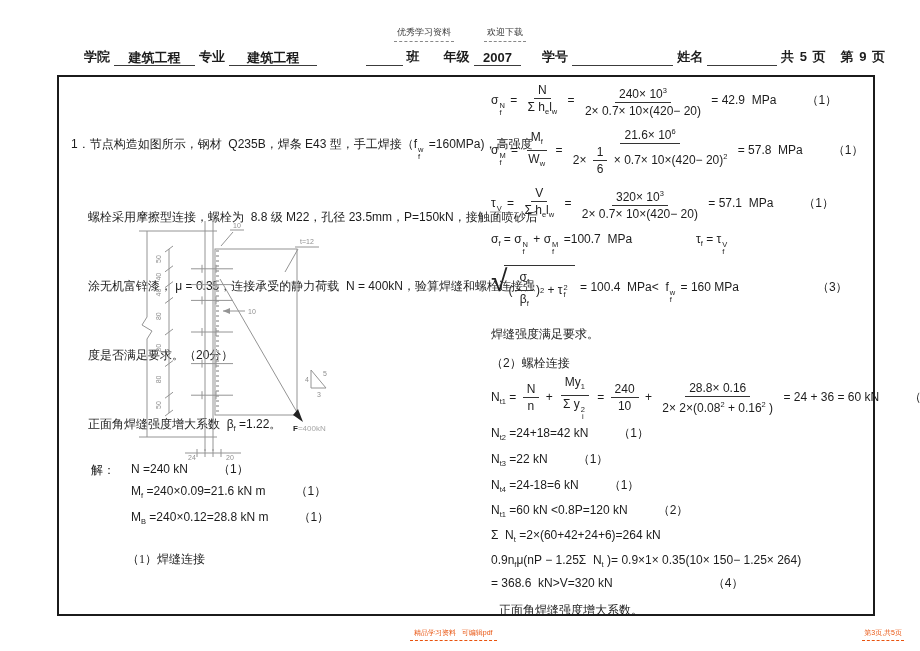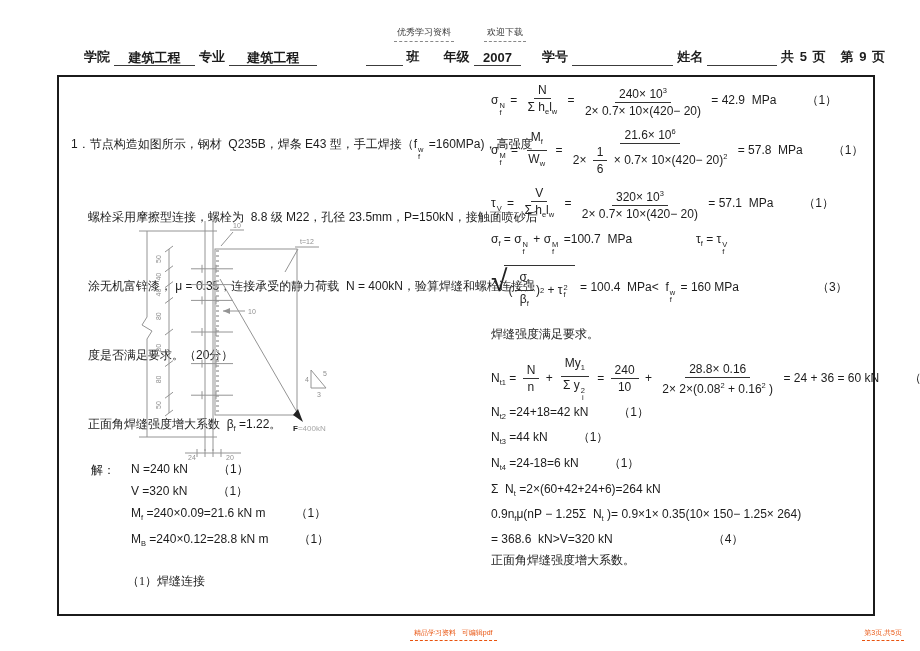--- a/index.html
+++ b/index.html
@@ -146,40 +146,41 @@
         </g>
         <polygon points="117,298 128,294 128,302" fill="#222"></polygon>
         <polygon points="117,310 128,306 128,314" fill="#222"></polygon>
       </svg>
 
       <div class="solution">
         <div class="sol-row">
           <span class="jie">解：</span>
           <div class="sol-lines">
             <div class="fline"><span>N =240 kN</span><span class="score">（1）</span></div>
-            <div class="fline"><span>V =320 kN</span><span class="score">（1）</span></div>
             <div class="fline"><span>M</span><sub>f</sub><span> =240×0.09=21.6 kN m</span><span class="score">（1）</span></div>
             <div class="fline"><span>M</span><sub>B</sub><span> =240×0.12=28.8 kN m</span><span class="score">（1）</span></div>
           </div>
         </div>
         <div class="sec1">（1）焊缝连接</div>
       </div>
     </div>
 
     <div class="col-right rlines">
         <div class="fline"><span>σ</span><span class="ss"><span>N</span><span>f</span></span><span> = </span><span class="frac"><span class="num"><span>N</span></span><span class="den"><span>Σ h</span><sub>e</sub><span>l</span><sub>w</sub></span></span><span> = </span><span class="frac"><span class="num"><span>240× 10</span><sup>3</sup></span><span class="den"><span>2× 0.7× 10×(420− 20)</span></span></span><span> = 42.9  MPa</span><span class="score">（1）</span></div>
         <div class="fline"><span>σ</span><span class="ss"><span>M</span><span>f</span></span><span> = </span><span class="frac"><span class="num"><span>M</span><sub>f</sub></span><span class="den"><span>W</span><sub>w</sub></span></span><span> = </span><span class="frac"><span class="num"><span>21.6× 10</span><sup>6</sup></span><span class="den"><span>2× </span><span class="frac"><span class="num"><span>1</span></span><span class="den"><span>6</span></span></span><span> × 0.7× 10×(420− 20)</span><sup>2</sup></span></span><span> = 57.8  MPa</span><span class="score">（1）</span></div>
         <div class="fline"><span>τ</span><span class="ss"><span>V</span><span>f</span></span><span> = </span><span class="frac"><span class="num"><span>V</span></span><span class="den"><span>Σ h</span><sub>e</sub><span>l</span><sub>w</sub></span></span><span> = </span><span class="frac"><span class="num"><span>320× 10</span><sup>3</sup></span><span class="den"><span>2× 0.7× 10×(420− 20)</span></span></span><span> = 57.1  MPa</span><span class="score">（1）</span></div>
         <div class="fline"><span>σ</span><sub>f</sub><span> = σ</span><span class="ss"><span>N</span><span>f</span></span><span> + σ</span><span class="ss"><span>M</span><span>f</span></span><span> =100.7  MPa</span><span class="gap" style="width: 64px;"></span><span>τ</span><sub>f</sub><span> = τ</span><span class="ss"><span>V</span><span>f</span></span></div>
         <div class="fline"><span class="sqrt"><span class="rad">√</span><span class="body"><span>(</span><span class="frac"><span class="num"><span>σ</span><sub>f</sub></span><span class="den"><span>β</span><sub>f</sub></span></span><span>)</span><sup>2</sup><span> + τ</span><span class="ss"><span>2</span><span>f</span></span></span></span><span> = 100.4  MPa&lt;  f</span><span class="ss"><span>w</span><span>f</span></span><span> = 160 MPa</span><span class="gap" style="width: 78px;"></span><span>（3）</span></div>
         <div class="fline"><span>焊缝强度满足要求。</span></div>
+        <div class="fline"><span>（2）螺栓连接</span></div>
         <div class="fline"><span>N</span><sub>t1</sub><span> = </span><span class="frac"><span class="num"><span>N</span></span><span class="den"><span>n</span></span></span><span> + </span><span class="frac"><span class="num"><span>My</span><sub>1</sub></span><span class="den"><span>Σ y</span><span class="ss"><span>2</span><span>i</span></span></span></span><span> = </span><span class="frac"><span class="num"><span>240</span></span><span class="den"><span>10</span></span></span><span> + </span><span class="frac"><span class="num"><span>28.8× 0.16</span></span><span class="den"><span>2× 2×(0.08</span><sup>2</sup><span> + 0.16</span><sup>2</sup><span> )</span></span></span><span> = 24 + 36 = 60 kN</span><span class="score">（1）</span></div>
         <div class="fline"><span>N</span><sub>t2</sub><span> =24+18=42 kN</span><span class="score">（1）</span></div>
-        <div class="fline"><span>N</span><sub>t3</sub><span> =44 kN</span><span class="score">（1）</span></div>
+        <div class="fline"><span>N</span><sub>t3</sub><span> =22 kN</span><span class="score">（1）</span></div>
         <div class="fline"><span>N</span><sub>t4</sub><span> =24-18=6 kN</span><span class="score">（1）</span></div>
+        <div class="fline"><span>N</span><sub>t1</sub><span> =60 kN &lt;0.8P=120 kN</span><span class="score">（2）</span></div>
         <div class="fline"><span>Σ  N</span><sub>t</sub><span> =2×(60+42+24+6)=264 kN</span></div>
         <div class="fline"><span>0.9n</span><sub>f</sub><span>μ(nP − 1.25Σ  N</span><sub>t</sub><span> )= 0.9×1× 0.35(10× 150− 1.25× 264)</span></div>
         <div class="fline"><span>= 368.6  kN&gt;V=320 kN</span><span class="gap" style="width: 100px;"></span><span>（4）</span></div>
         <div class="fline"><span>正面角焊缝强度增大系数。</span></div>
       </div>
 
   </div>
 
   <div class="f-center">精品学习资料   可编辑pdf</div>
   <div class="f-right">第3页,共5页</div>

